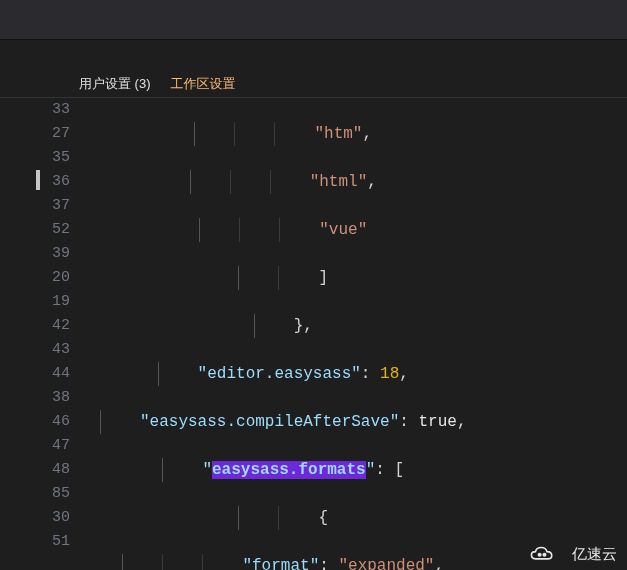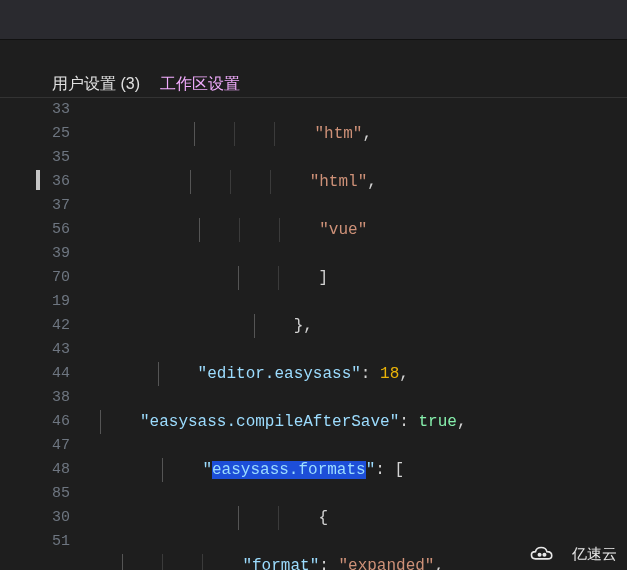--- a/index.html
+++ b/index.html
@@ -20,29 +20,29 @@
   }
   .ruler-area {
     height: 30px;
     background: #1e1e1e;
   }
   .tabs-row {
     display: flex;
     align-items: center;
     height: 28px;
     background: #1e1e1e;
-    padding-left: 42px;
+    padding-left: 69px;
     font-family: -apple-system, "Segoe UI", sans-serif;
-    font-size: 16px;
+    font-size: 13px;
     border-bottom: 1px solid #333;
     position: relative;
   }
   .tab {
     padding: 6px 10px 5px;
-    color: #f0abfc;
+    color: #fdba74;
     cursor: pointer;
   }
   .tab.active {
     color: #e0e0e0;
     border-bottom: 1px solid #e0e0e0;
     margin-bottom: -1px;
   }
   .editor-wrap {
     display: flex;
     position: relative;
@@ -83,23 +83,23 @@
     display: inline-block;
     width: 40px;
     height: 24px;
     vertical-align: top;
   }
   .indent.first { border-left-color: #555; }
   .punc { color: #d4d4d4; }
   .key { color: #9cdcfe; }
   .str { color: #ce9178; }
   .num { color: #eab308; }
-  .bool { color: #86efac; }
+  .bool { color: #e5e5e5; }
   .brace { color: #d4d4d4; }
-  .sel-hl { background: #1d4ed8; }
+  .sel-hl { background: #6d28d9; font-weight: bold; }
   .logo {
     position: absolute;
     right: 10px;
     bottom: 6px;
     display: flex;
     align-items: center;
     gap: 17px;
     color: #e8e8e8;
     font-family: sans-serif;
     font-size: 15px;
@@ -119,27 +119,27 @@
   <div class="tab active">用户设置 (3)</div>
   <div class="tab">工作区设置</div>
 </div>
 
 <div class="editor-wrap">
   <div class="inner-left">
     <div class="marker"></div>
   </div>
   <div class="gutter">
     <div>33</div>
-      <div>25</div>
+      <div>27</div>
       <div>35</div>
       <div>36</div>
       <div>37</div>
-    <div>56</div>
+    <div>52</div>
       <div>39</div>
-      <div>70</div>
+      <div>20</div>
       <div>19</div>
       <div>42</div>
     <div>43</div>
       <div>44</div>
       <div>38</div>
       <div>46</div>
       <div>47</div>
     <div>48</div>
       <div>85</div>
       <div>30</div>

